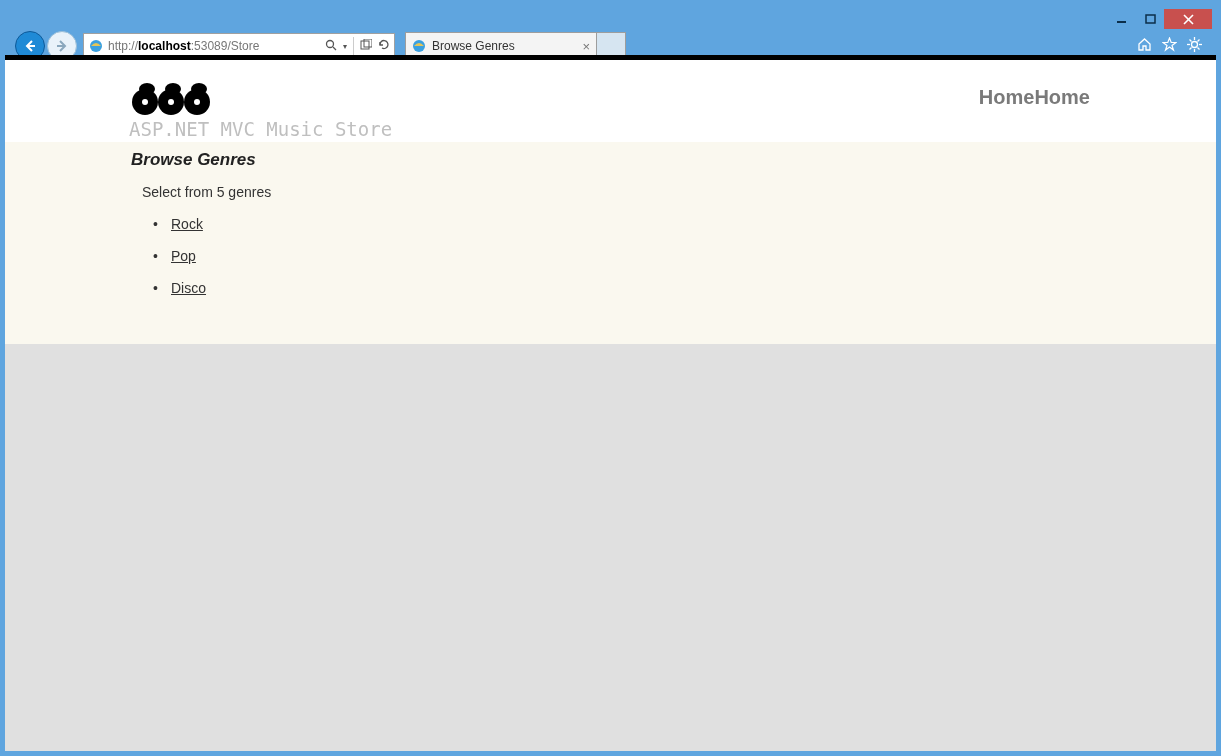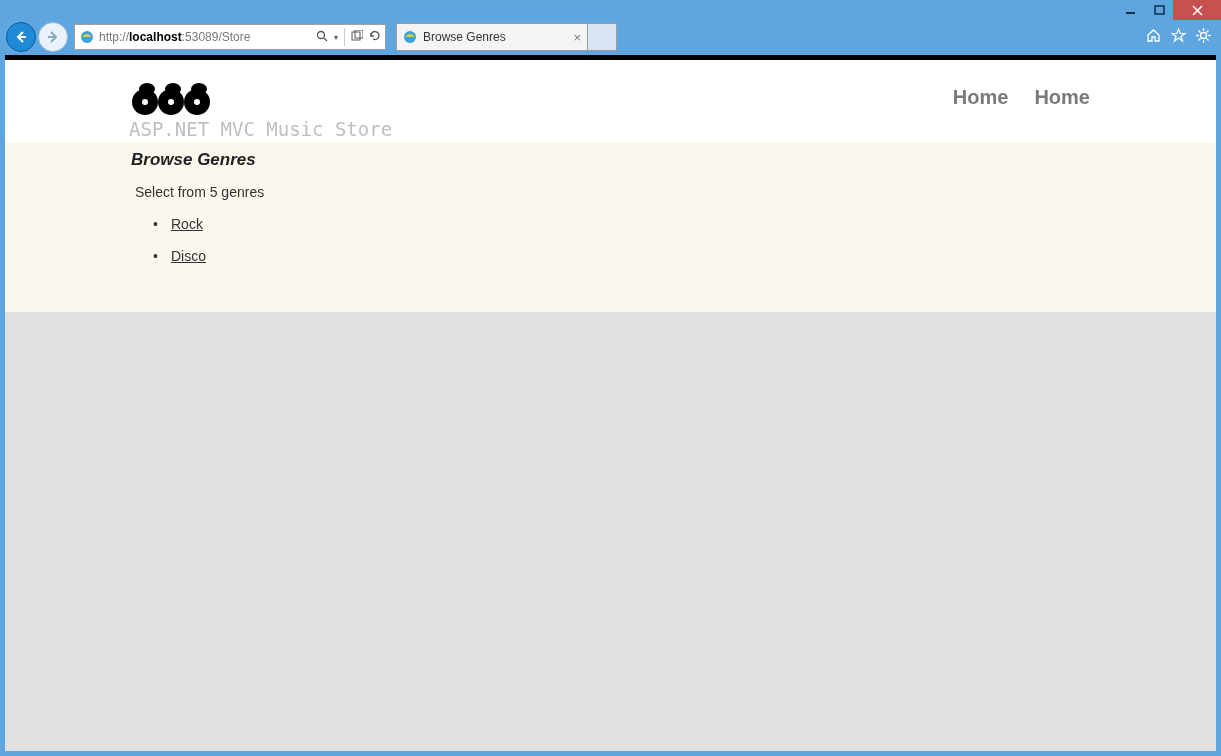--- a/index.html
+++ b/index.html
@@ -10,21 +10,21 @@
     height: 756px;
     overflow: hidden;
   }
   
   .window-frame {
     width: 1221px;
     height: 756px;
     background: #5fa5df;
     position: relative;
     box-sizing: border-box;
-    padding: 0;
+    padding: 9px;
   }
   .titlebar {
     height: 22px;
     display: flex;
     justify-content: flex-end;
     align-items: flex-start;
   }
   .win-btn {
     width: 30px;
     height: 20px;
@@ -152,42 +152,41 @@
     left:124px; top:58px;
     font-family: Consolas, "Lucida Console", monospace;
     font-size:19px;
     color:#bfbfbf;
     letter-spacing:0px;
   }
   .nav-links {
     position:absolute;
     right:126px; top:26px;
     display:flex;
-    gap:26px;
     font-size:20px;
     font-weight:600;
     color:#7a7a7a;
   }
   .nav-links span { cursor:pointer; }
 
   .page-body {
     background:#faf8ef;
     padding: 8px 0 46px 126px;
     color:#333;
     font-size:14px;
   }
   .page-body h3 {
     margin:0 0 14px 0;
     font-style:italic;
     font-weight:700;
     font-size:17px;
     color:#222;
   }
   .page-body p {
-    margin:0 0 14px 4px;
+    margin:0 0 14px 11px;
   }
   .page-body ul {
     margin:0;
     padding-left:40px;
     list-style: none;
   }
   .page-body ul li {
     margin-bottom:2px;
     position:relative;
     margin-top:16px;
@@ -346,18 +345,19 @@
         <span>Home</span>
         <span>Home</span>
       </div>
     </div>
 
     <div class="page-body">
       <h3>Browse Genres</h3>
       <p>Select from 5 genres</p>
       <ul>
         <li><a href="#">Rock</a></li>
+        <li><a href="#">Pop</a></li>
         <li><a href="#">Disco</a></li>
       </ul>
     </div>
   </div>
 
 </div>
 
 </body></html>

